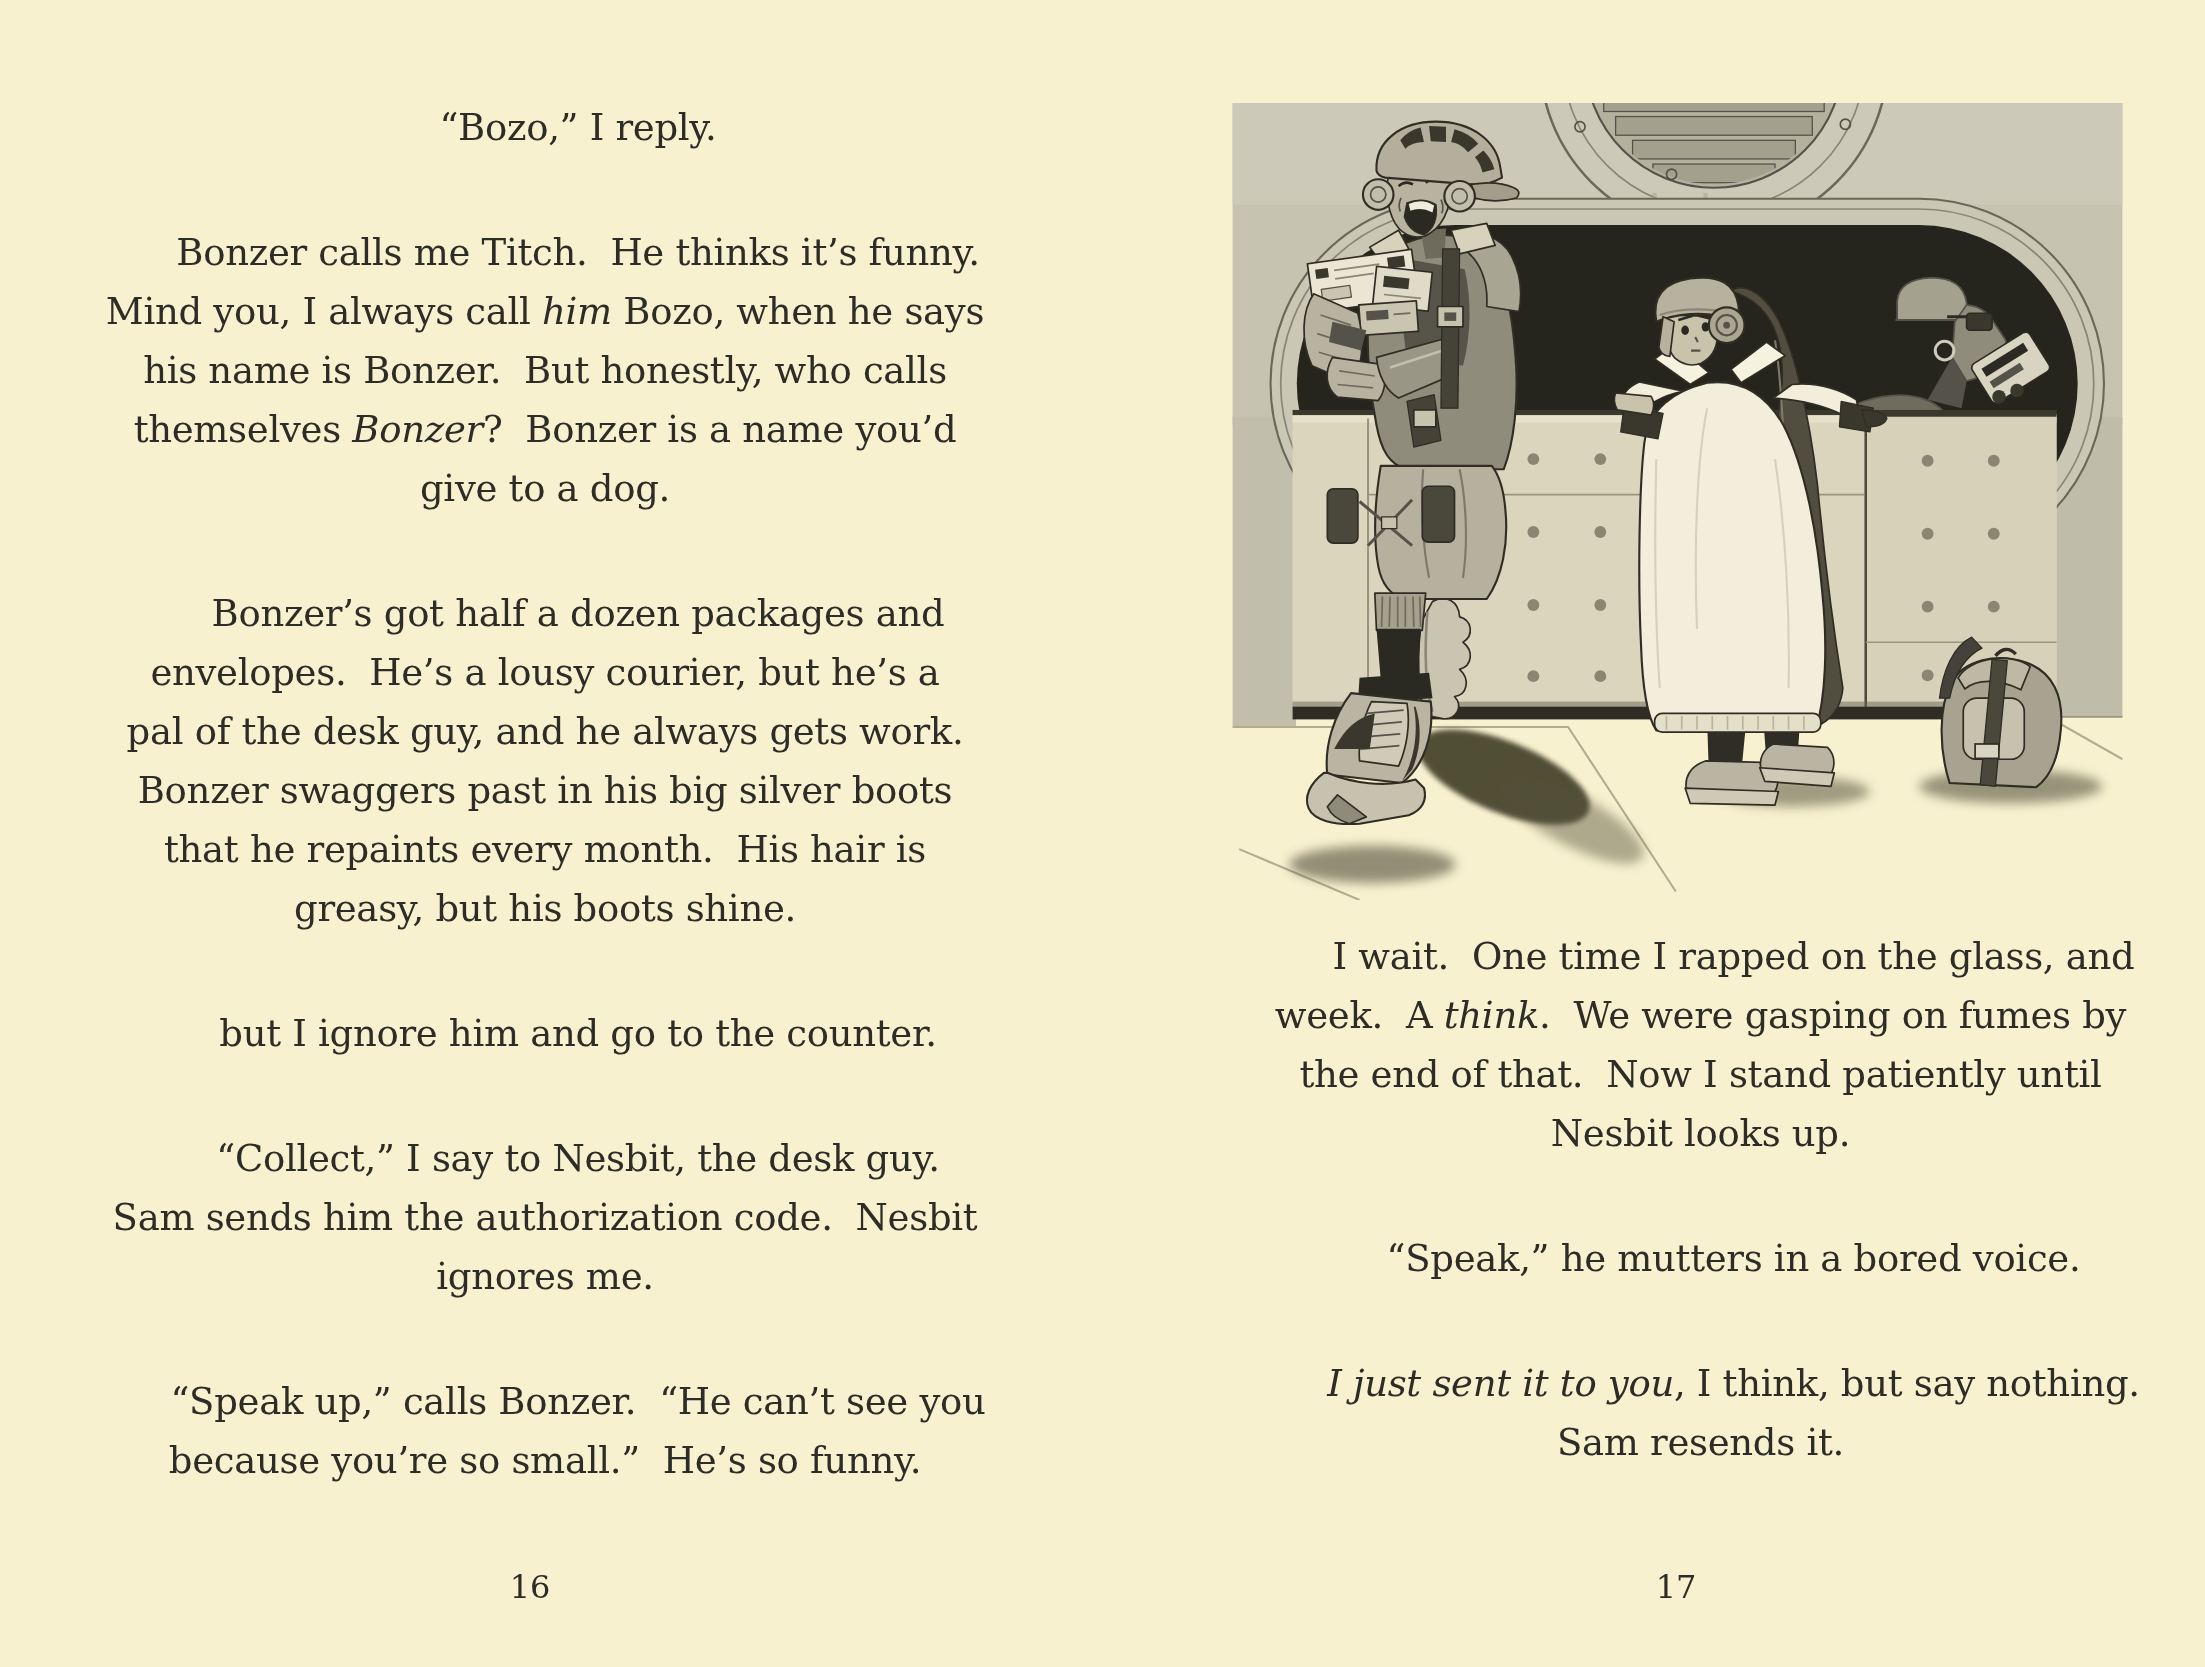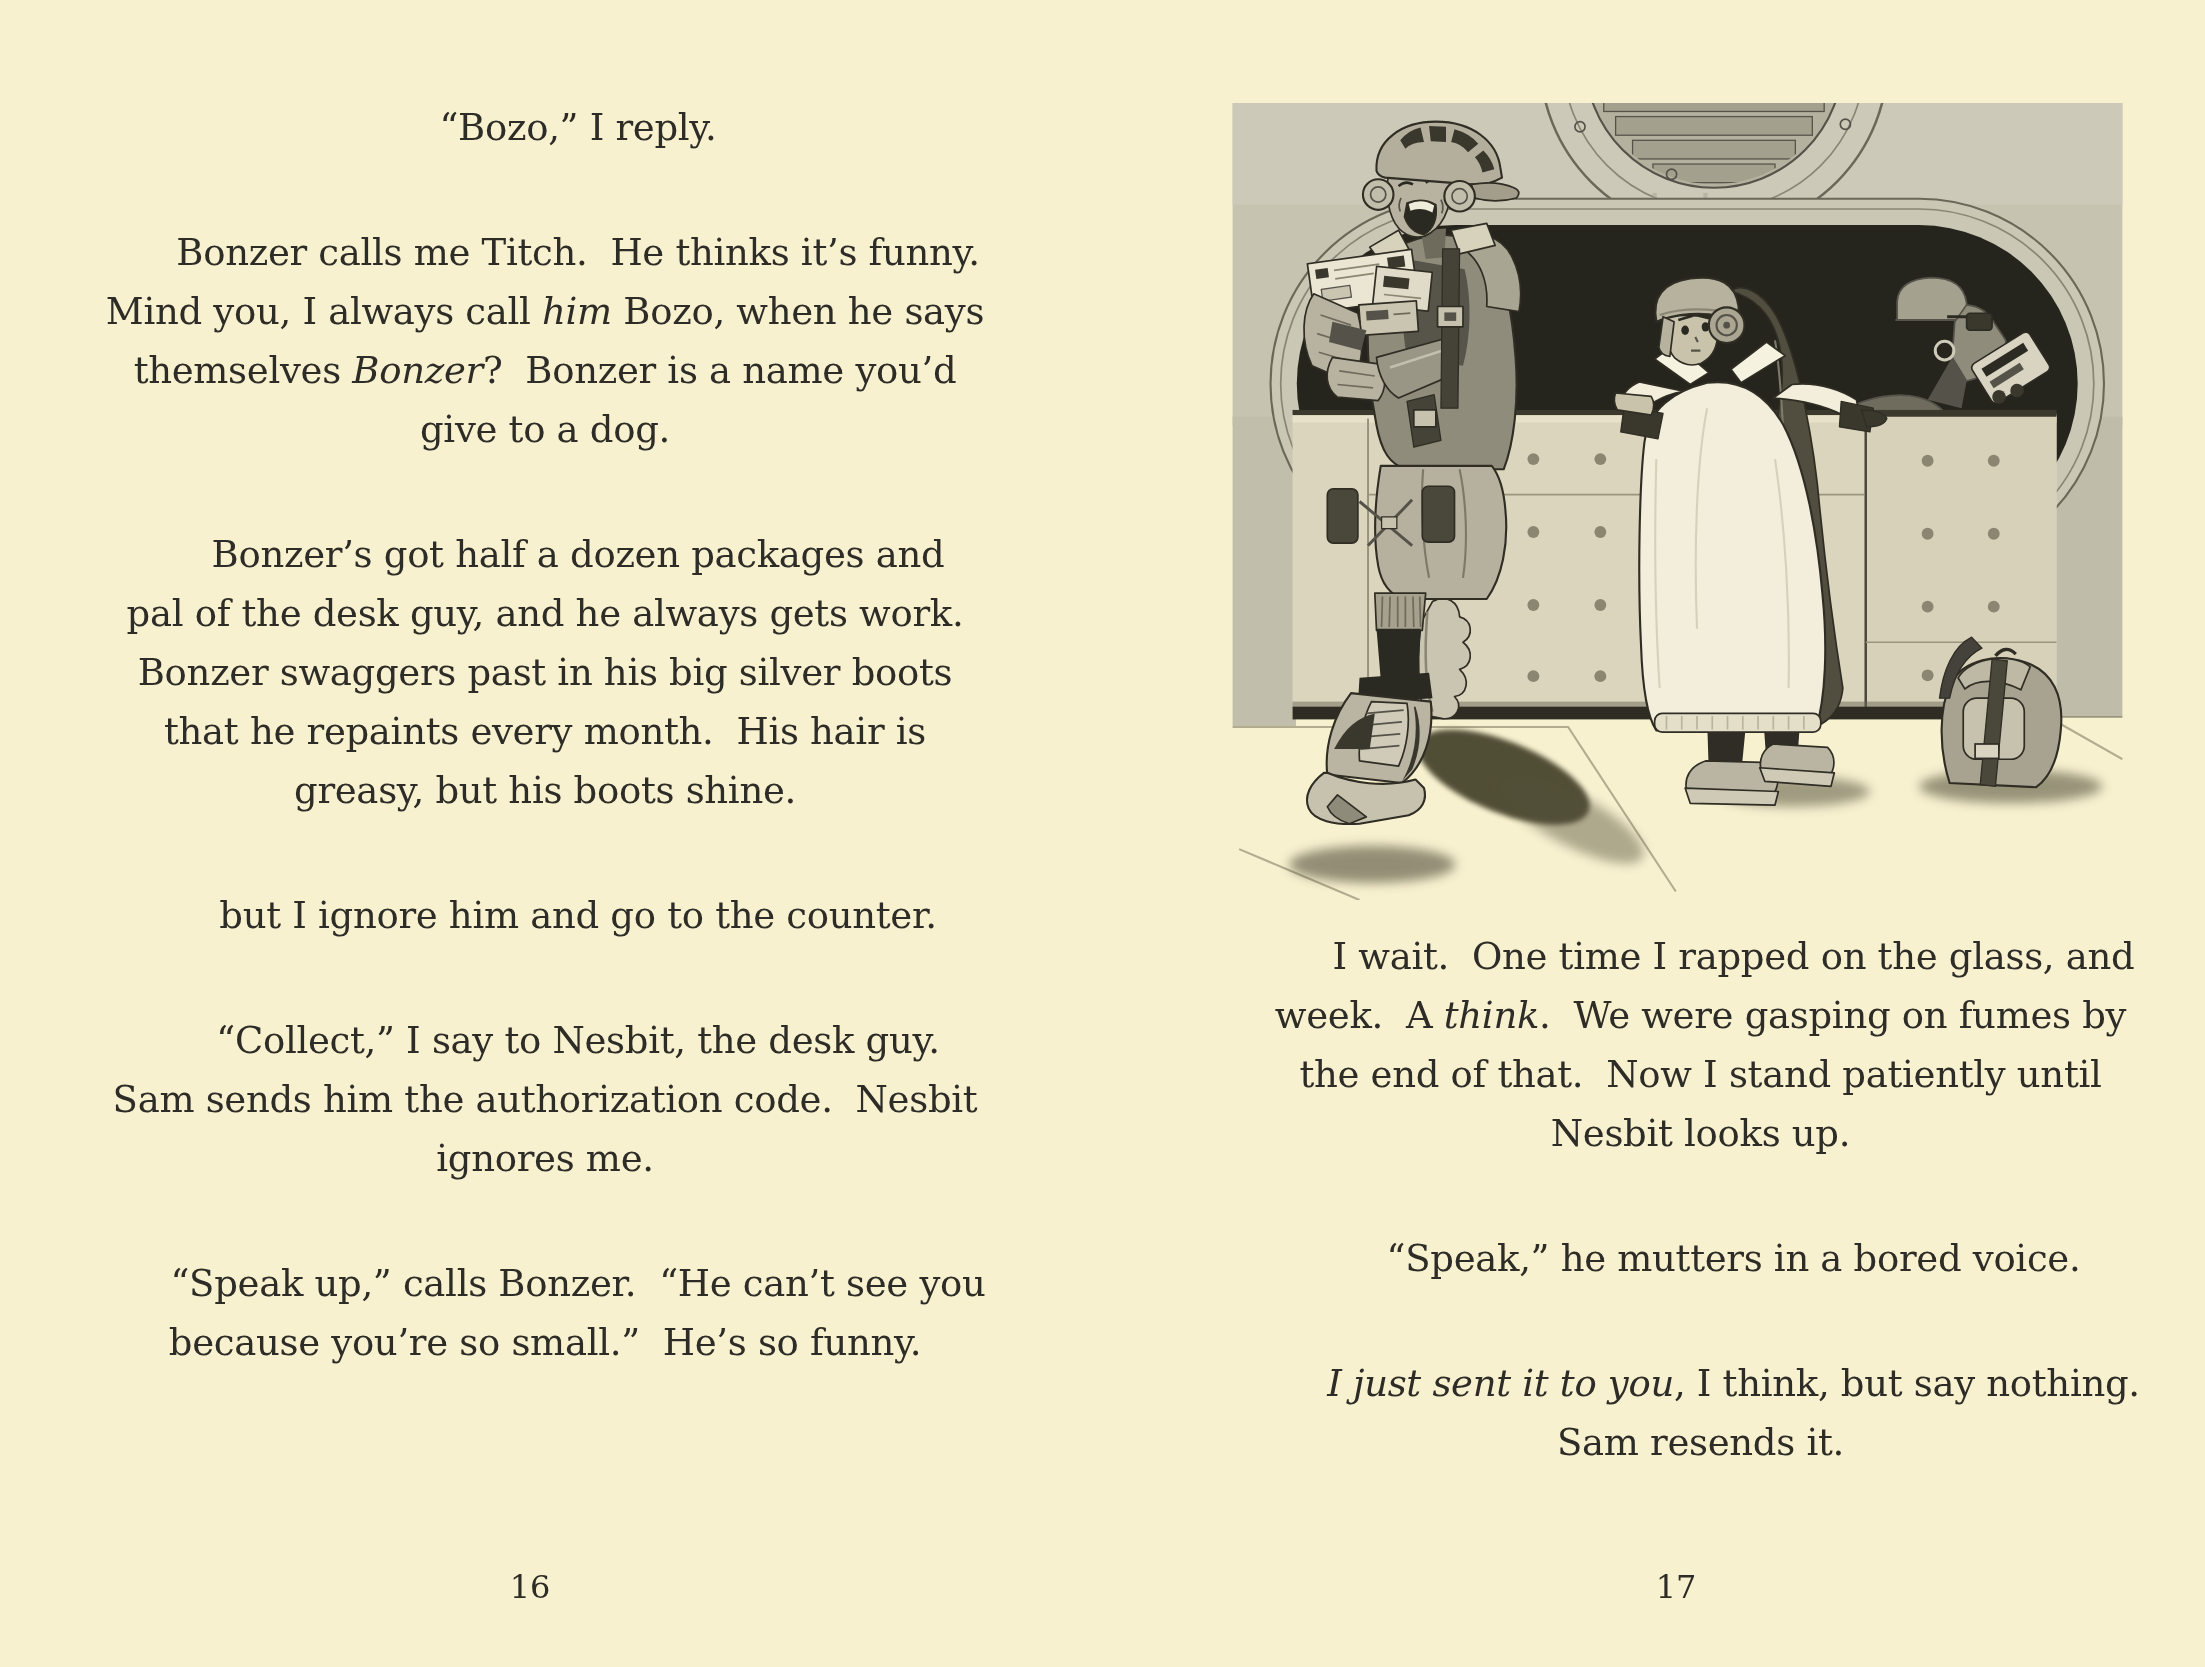--- a/index.html
+++ b/index.html
@@ -31,25 +31,27 @@
 <body>
 
 <div class="page page-left">
   <div class="textcol textcol-left">
       <p class="para">
         <span class="line"><span>“Bozo,” I reply.</span></span>
       </p>
       <p class="para">
         <span class="line"><span>Bonzer calls me Titch.  He thinks it’s funny.</span></span>
         <span class="line"><span>Mind you, I always call </span><em>him</em><span> Bozo, when he says</span></span>
+        <span class="line"><span>his name is Bonzer.  But honestly, who calls</span></span>
         <span class="line"><span>themselves </span><em>Bonzer</em><span>?  Bonzer is a name you’d</span></span>
         <span class="line"><span>give to a dog.</span></span>
       </p>
       <p class="para">
         <span class="line"><span>Bonzer’s got half a dozen packages and</span></span>
+        <span class="line"><span>envelopes.  He’s a lousy courier, but he’s a</span></span>
         <span class="line"><span>pal of the desk guy, and he always gets work.</span></span>
         <span class="line"><span>Bonzer swaggers past in his big silver boots</span></span>
         <span class="line"><span>that he repaints every month.  His hair is</span></span>
         <span class="line"><span>greasy, but his boots shine.</span></span>
       </p>
       <p class="para">
         <span class="line"><span>but I ignore him and go to the counter.</span></span>
       </p>
       <p class="para">
         <span class="line"><span>“Collect,” I say to Nesbit, the desk guy.</span></span>

